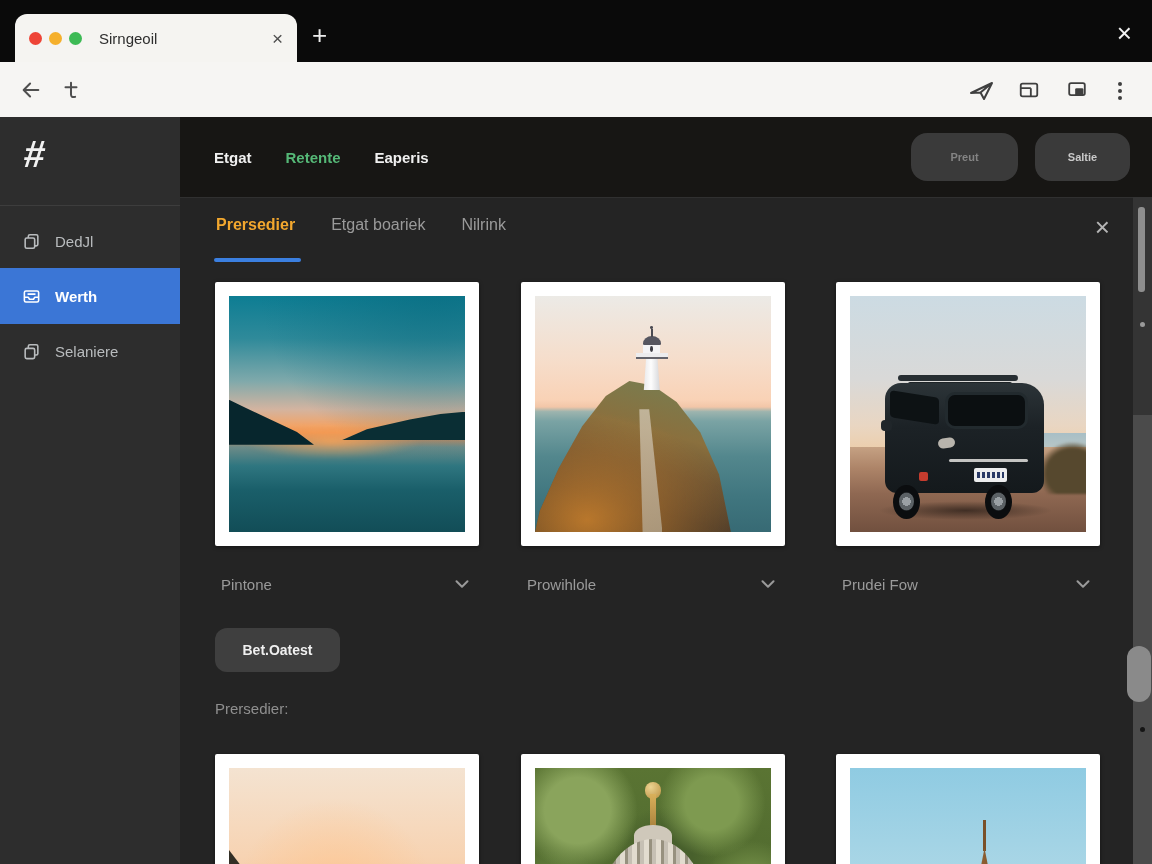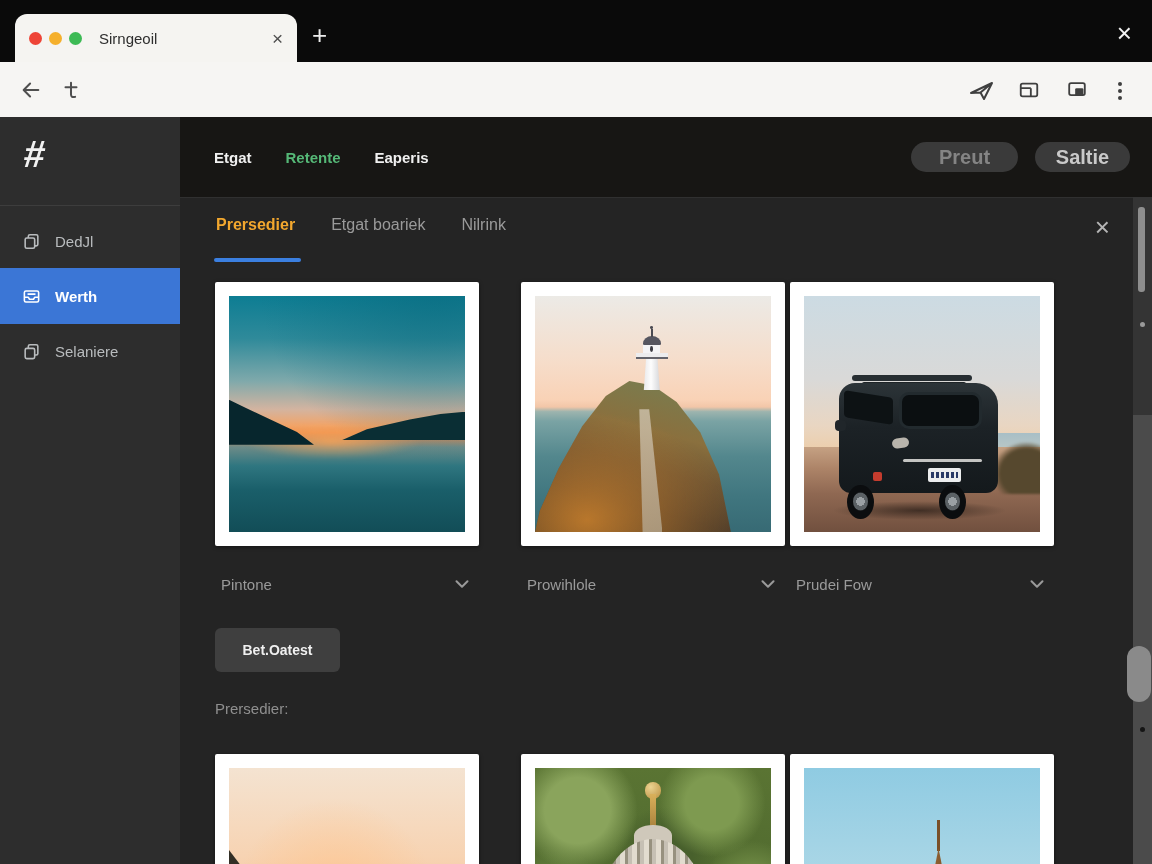--- a/index.html
+++ b/index.html
@@ -35,52 +35,52 @@
   .side-item { position:absolute; left:0; width:180px; height:56px; display:flex; align-items:center;
                padding-left:22px; color:#b9bcbe; font-size:15px; }
   .side-item svg { margin-right:14px; flex:0 0 auto; }
   .side-item.active { background:#3b76d6; color:#ffffff; font-weight:600;text-align:center; }
 
   #app-header { position:absolute; left:180px; top:117px; width:972px; height:80px; background:#171614;
                 display:flex; align-items:center; }
   .nav-link { font-size:15px; font-weight:700; color:#f0f0f0; margin-left:34px; }
   .nav-link.green { color:#55b877; }
   #hdr-buttons { margin-left:auto; margin-right:22px; display:flex; gap:17px; }
-  .hbtn { height:30px; border:none; border-radius:16px; font-size:20px; font-weight:600;
+  .hbtn { height:48px; border:none; border-radius:16px; font-size:11px; font-weight:600;
           font-family:"Liberation Sans", sans-serif; }
   .hbtn.dim  { width:107px; background:#3a3a3a; color:#848484; }
   .hbtn.gray { width:95px;  background:#3a3a3a; color:#c9c9c9; }
   .hbtn.blue { width:121px; background:#2e7ee8; color:#ffffff; font-weight:700; }
 
   #main { position:absolute; left:180px; top:197px; width:972px; height:667px; background:#242424;
           border-top:1px solid #303030; }
 
   
   #panel-tabs { position:absolute; left:36px; top:18px; display:flex; gap:36px; align-items:flex-end; }
   .ptab { font-size:16px; color:#9a9a9a; padding-bottom:28px; position:relative; }
   .ptab.active { color:#f2a72e; font-weight:700; }
   .ptab.active::after { content:""; position:absolute; left:-2px; right:-6px; bottom:0; height:4px;
                         background:#3b7fe0; border-radius:2px; }
   #panel-close { position:absolute; right:42px; top:16px; font-size:26px; color:#b5b5b5; line-height:1; }
 
   
-  .col1{left:35px;} .col2{left:341px;} .col3{left:610px;gap:8px;}
+  .col1{left:35px;} .col2{left:341px;} .col3{left:656px;gap:8px;}
   .card { position:absolute; width:264px; height:264px; background:#ffffff; border-radius:2px;
           padding:14px; box-shadow:0 1px 4px rgba(0,0,0,.45); }
   .card.row1 { top:84px; } .card.row2 { top:556px; }
   .photo { position:relative; width:236px; height:236px; overflow:hidden; }
   .ply { position:absolute; }
 
   
   .sel { position:absolute; top:368px; width:264px; height:36px; display:flex; align-items:center; }
   .sel-label { font-size:15px; color:#9a9a9a; margin-left:6px; flex:1 1 auto; }
   .sel svg { margin-right:6px; }
 
   #action-btn { position:absolute; left:35px; top:430px; width:125px; height:44px; background:#3f3f3f;
-                border:none; border-radius:6px; color:#f0f0f0; font-size:14px; font-weight:700;
+                border:none; border-radius:12px; color:#f0f0f0; font-size:14px; font-weight:700;
                 font-family:"Liberation Sans", sans-serif; }
   #section-label { position:absolute; left:35px; top:502px; font-size:15px; color:#8f8f8f; }
 
   
   #rail-top { position:absolute; left:1133px; top:197px; width:19px; height:218px; background:#343434; }
   #rail-bottom { position:absolute; left:1133px; top:415px; width:19px; height:449px; background:#4b4b4b; }
   #thumb1 { position:absolute; left:1138px; top:207px; width:7px; height:85px; background:#8e8e8e; border-radius:3px; }
   #rail-dot1 { position:absolute; left:1140px; top:322px; width:5px; height:5px; border-radius:50%; background:#9a9a9a; }
   #thumb2 { position:absolute; left:1127px; top:646px; width:24px; height:56px; background:#8a8a8a; border-radius:12px; }
   #rail-dot2 { position:absolute; left:1140px; top:727px; width:5px; height:5px; border-radius:50%; background:#151515; }

